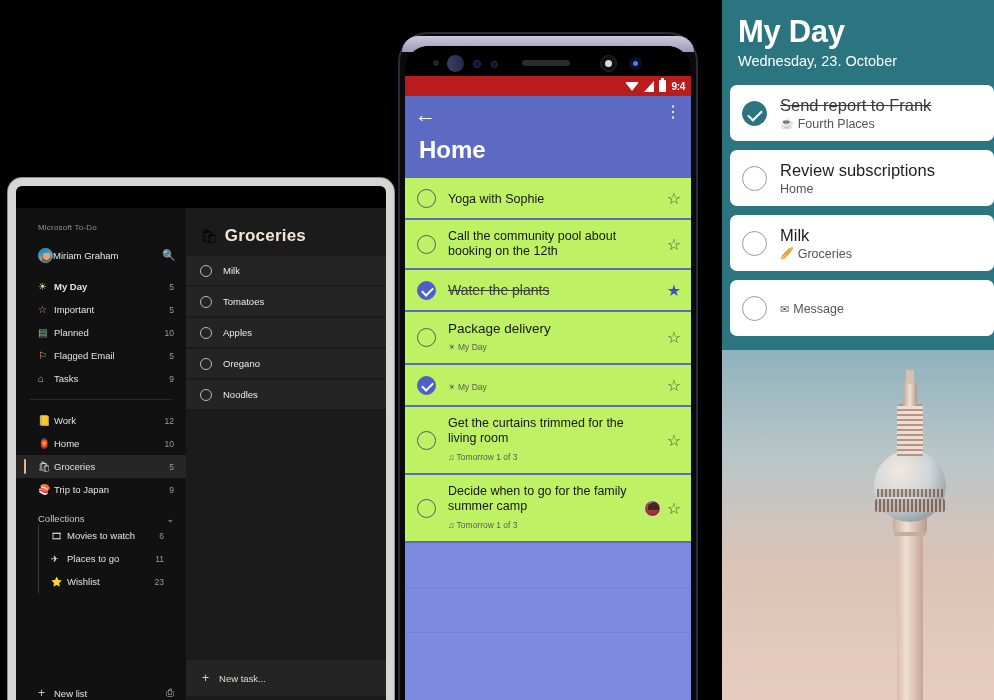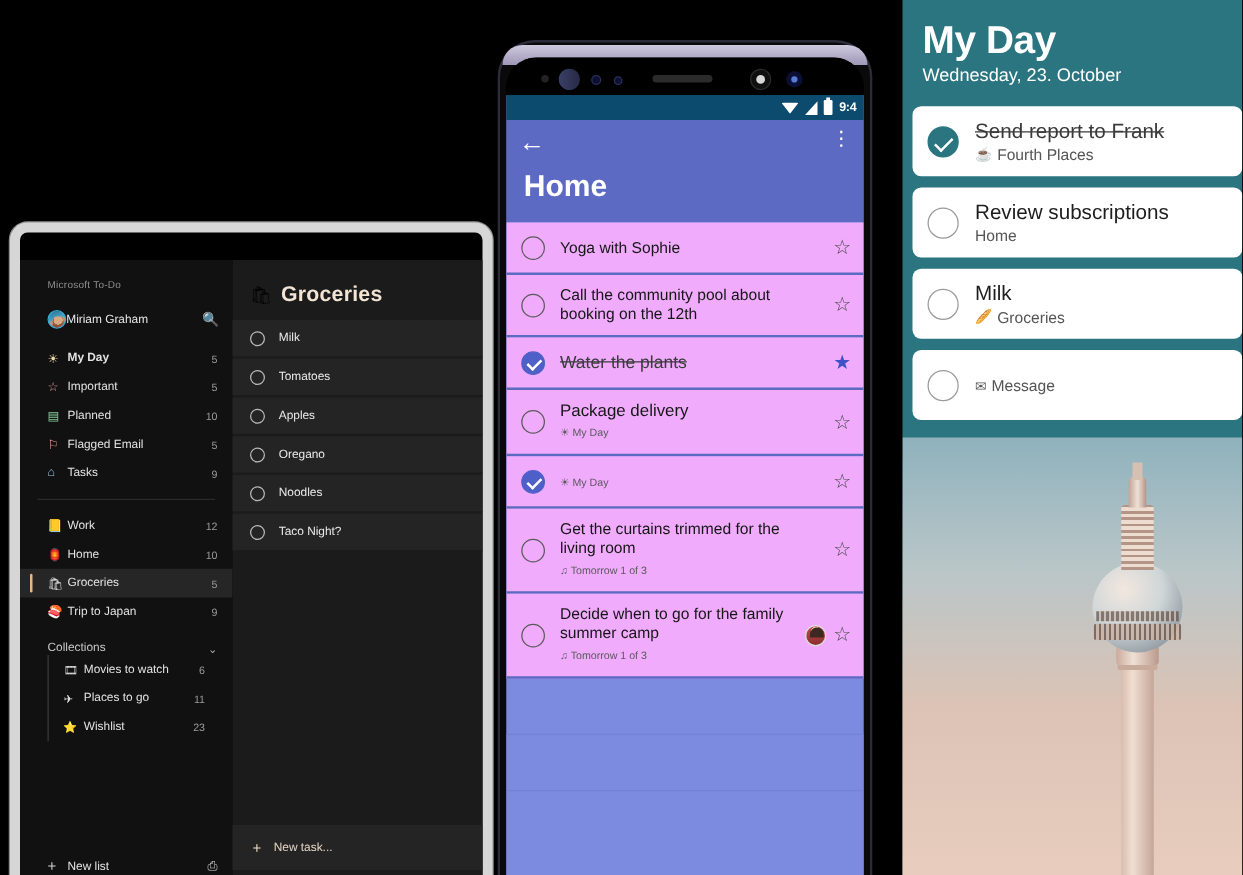--- a/index.html
+++ b/index.html
@@ -110,38 +110,38 @@
     position:absolute; left: 7px; top: 14px; right: 7px; bottom: 0;
     background:#000; border-radius: 24px 24px 0 0; overflow:hidden;
   }
   .phone-notch { position:absolute; left:0; right:0; top:0; height:30px; background:#000; }
   .dot { position:absolute; border-radius:50%; }
   .phone-screen {
     position:absolute; left:0; right:0; top:30px; bottom:0; background:#7c8ae0;
     border-radius: 0; overflow:hidden;
   }
   .statusbar {
-    height: 20px; background:#0c4a6e; display:flex; align-items:center; justify-content:flex-end;
+    height: 20px; background:#b91c1c; display:flex; align-items:center; justify-content:flex-end;
     padding-right: 6px; gap: 5px; color:#fff; font-size: 10px; font-weight:bold;
   }
   .sb-wifi { width:0;height:0;border-left:7px solid transparent;border-right:7px solid transparent;border-top:9px solid #fff; border-radius:2px;}
   .sb-sig { width:0;height:0;border-left:10px solid transparent;border-bottom:11px solid #fff; }
   .sb-bat { width:7px;height:12px;background:#fff;border-radius:1px;position:relative;}
   .sb-bat::before{content:"";position:absolute;top:-2px;left:2px;width:3px;height:2px;background:#fff;}
   .sb-time { letter-spacing:-.3px; }
 
   .app-head { background:#5d6ac4; padding: 8px 10px 0 10px; }
   .app-head-row { display:flex; align-items:flex-start; justify-content:space-between; height: 30px;}
   .back-arrow { color:#fff; font-size: 21px; line-height: 1; font-weight: 300; }
   .kebab { color:#fff; font-size: 16px; line-height: 1; letter-spacing: 0; }
   .app-title { color:#fff; font-size: 24px; font-weight: bold; padding: 2px 0 14px 4px; }
 
   .ph-list { background: #7c8ae0; }
   .ph-row {
-    background:#f0abfc; display:flex; align-items:center; padding: 9px 10px 9px 12px;
+    background:#bef264; display:flex; align-items:center; padding: 9px 10px 9px 12px;
     border-bottom: 2px solid #5d6ac4; min-height: 42px;
   }
   .ph-check {
     width: 19px; height: 19px; border-radius: 50%; border: 1.6px solid #5a5a5a;
     flex-shrink: 0; margin-right: 12px;
   }
   .ph-check.done { background:#4f5fc8; border-color:#4f5fc8; position:relative; }
   .ph-check.done::after {
     content:""; position:absolute; left:5.5px; top:3px; width:5px; height:9px;
     border:solid #fff; border-width:0 2px 2px 0; transform: rotate(45deg);
@@ -321,24 +321,20 @@
             <span class="lp-text">Apples</span>
           </div>
           <div class="lp-row">
             <span class="lp-circle"></span>
             <span class="lp-text">Oregano</span>
           </div>
           <div class="lp-row">
             <span class="lp-circle"></span>
             <span class="lp-text">Noodles</span>
           </div>
-          <div class="lp-row">
-            <span class="lp-circle"></span>
-            <span class="lp-text">Taco Night?</span>
-          </div>
 
           <div class="lp-newtask">
             <span class="plus">+</span>
             <span class="lb">New task...</span>
           </div>
         </div>
 
       </div>
     </div>
   </div>

